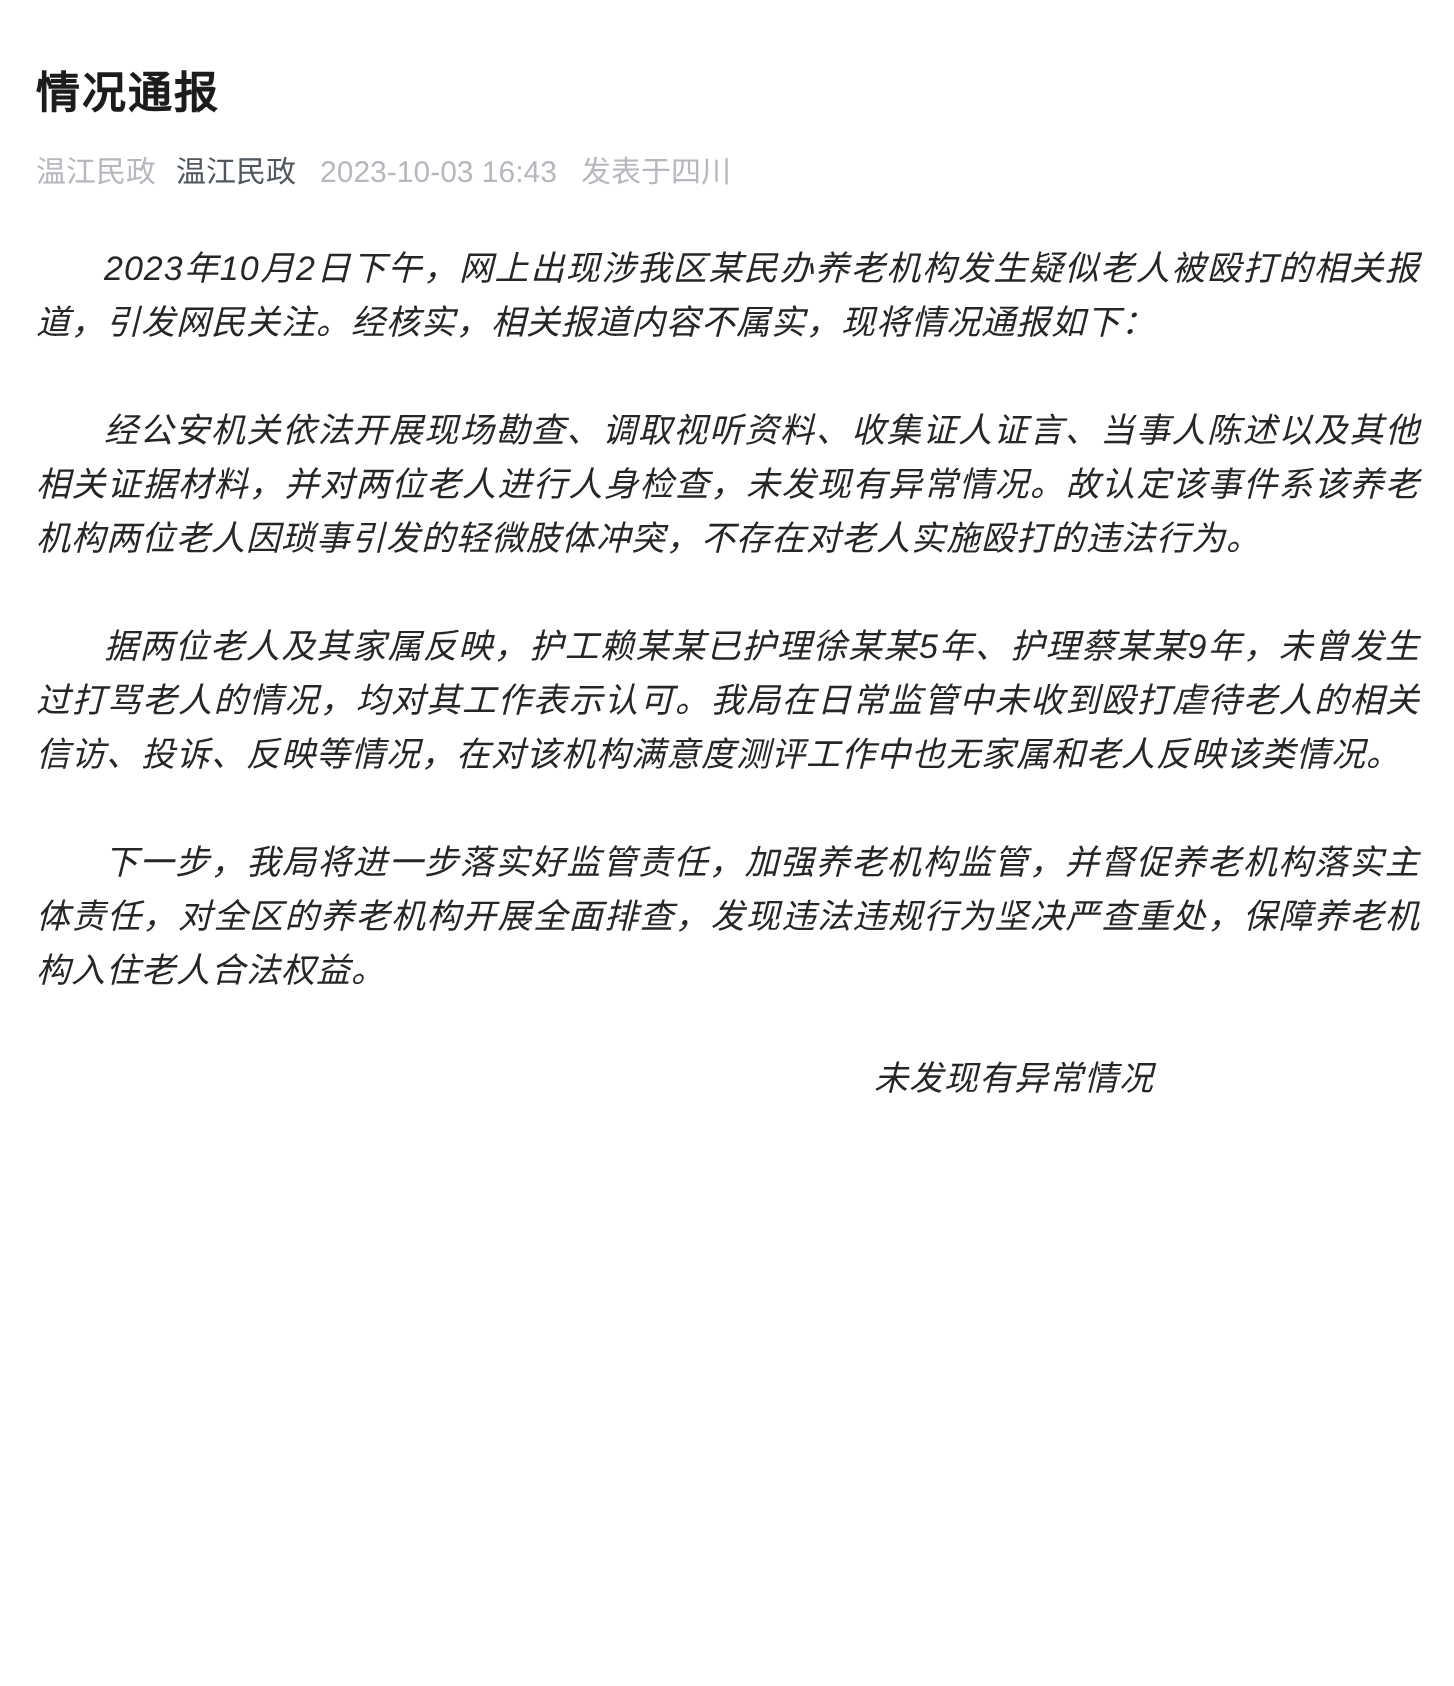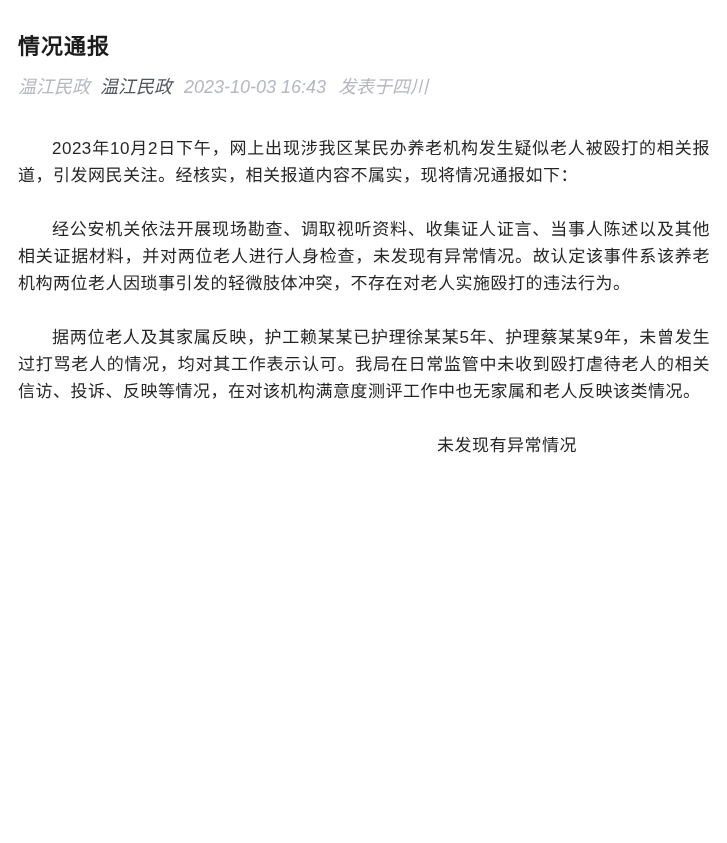--- a/index.html
+++ b/index.html
@@ -18,46 +18,46 @@
   }
   .article-title {
     font-size: 22px;
     line-height: 30px;
     font-weight: 600;
     color: #1c1c1c;
     letter-spacing: 1px;
   }
   .meta-row {
     margin-top: 15px;
-    font-size: 18px;
+    font-size: 15px;
     line-height: 20px;
     display: flex;
     align-items: flex-end;
     white-space: nowrap;
-    font-style: italic;
   }
   .meta-author {
     color: #b6b8bf;
     margin-right: 10px;
   }
   .meta-account {
     color: #50565f;
     font-weight: 500;
     margin-right: 12px;
     cursor: pointer;
   }
   .meta-time {
     color: #b6b8bf;
     margin-right: 12px;
   }
   .meta-location {
     color: #b6b8bf;
   }
   .article-body {
-    margin-top: 38px;
+    margin-top: 24px;
+    font-style: italic;
   }
   .article-body p {
     font-size: 17px;
     line-height: 27px;
     color: #262626;
     text-align: justify;
     text-indent: 2em;
     margin-bottom: 27px;
     letter-spacing: 0.5px;
   }
@@ -92,19 +92,20 @@
     <span class="meta-author">温江民政</span>
     <span class="meta-account">温江民政</span>
     <span class="meta-time">2023-10-03 16:43</span>
     <span class="meta-location">发表于四川</span>
   </div>
 
   <div class="article-body">
     <p>2023年10月2日下午，网上出现涉我区某民办养老机构发生疑似老人被殴打的相关报道，引发网民关注。经核实，相关报道内容不属实，现将情况通报如下：</p>
     <p>经公安机关依法开展现场勘查、调取视听资料、收集证人证言、当事人陈述以及其他相关证据材料，并对两位老人进行人身检查，未发现有异常情况。故认定该事件系该养老机构两位老人因琐事引发的轻微肢体冲突，不存在对老人实施殴打的违法行为。</p>
     <p>据两位老人及其家属反映，护工赖某某已护理徐某某5年、护理蔡某某9年，未曾发生过打骂老人的情况，均对其工作表示认可。我局在日常监管中未收到殴打虐待老人的相关信访、投诉、反映等情况，在对该机构满意度测评工作中也无家属和老人反映该类情况。</p>
+    <p>下一步，我局将进一步落实好监管责任，加强养老机构监管，并督促养老机构落实主体责任，对全区的养老机构开展全面排查，发现违法违规行为坚决严查重处，保障养老机构入住老人合法权益。</p>
 
     <div class="sign-block">
       <div class="sign-name">未发现有异常情况</div>
     </div>
   </div>
 
 </div>
 
 </body></html>

